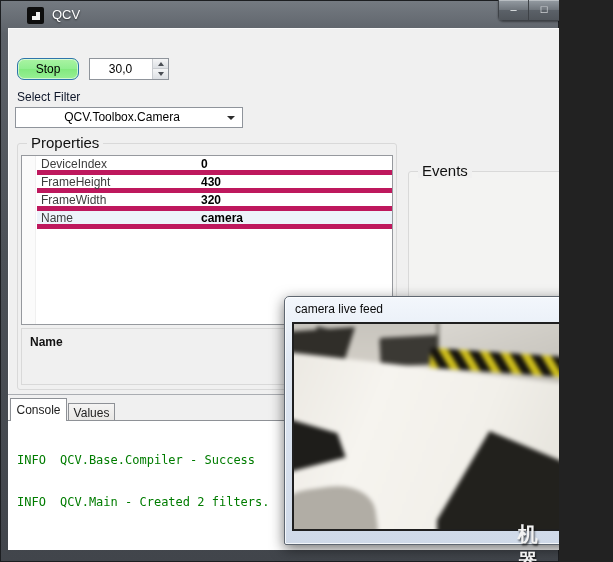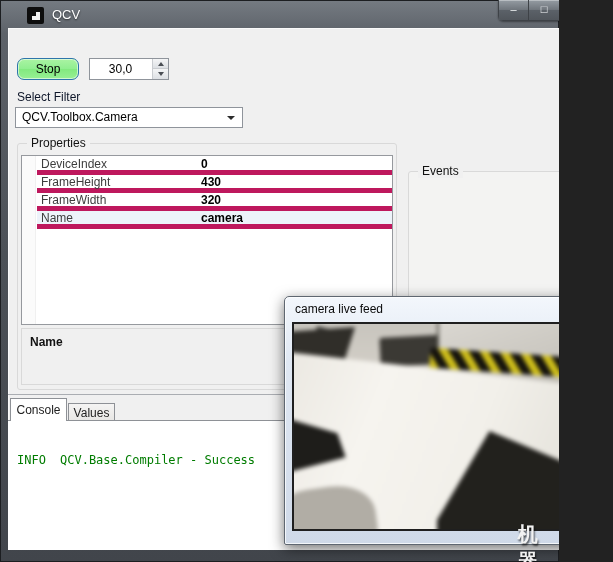--- a/index.html
+++ b/index.html
@@ -68,28 +68,28 @@
   .spinner-arrows { position:absolute; right:0; top:0; bottom:0; width:16px; border-left:1px solid #c9ccd0; }
   .spin-half { position:absolute; left:0; right:0; height:50%; background:linear-gradient(180deg,#f4f5f6,#dde0e4); display:flex; align-items:center; justify-content:center; }
   .spin-up { top:0; border-bottom:1px solid #c9ccd0; }
   .spin-down { bottom:0; }
   .tri-up { width:0; height:0; border-left:3px solid transparent; border-right:3px solid transparent; border-bottom:4px solid #4a4e54; }
   .tri-down { width:0; height:0; border-left:3px solid transparent; border-right:3px solid transparent; border-top:4px solid #4a4e54; }
 
   .filter-label { position:absolute; left:9px; top:62px; font-size:12px; color:#0f172a; }
   .combobox {
     position:absolute; left:7px; top:79px; width:228px; height:21px;
-    border:1px solid #8f949b; background:#fff;
+    border:1px solid #8f949b; background:#fff;text-align:center;
   }
   .combo-text { position:absolute; left:6px; top:0; bottom:0; right:20px; line-height:19px; font-size:12px; color:#000; overflow:hidden; white-space:nowrap; }
   .combo-arrow { position:absolute; right:7px; top:8px; width:0; height:0; border-left:4px solid transparent; border-right:4px solid transparent; border-top:4px solid #2c2c2c; }
 
   
   .groupbox { position:absolute; border:1px solid #d9d9d9; border-radius:3px; }
-  .group-label { position:absolute; top:-8px; left:9px; background:#f0f0f0; padding:0 4px; font-size:12px; color:#111; line-height:14px; }
+  .group-label { position:absolute; top:-8px; left:9px; background:#f0f0f0; padding:0 4px; font-size:15px; color:#111; line-height:14px; }
   .props-group { left:9px; top:115px; width:380px; height:247px; }
   .events-group { left:400px; top:115px; width:190px; height:247px; background:#f3f3f2;margin-top:28px; }
 
   .prop-grid {
     position:absolute; left:3px; top:11px; width:372px; height:170px;
     background:#fff; border:1px solid #96999e;
   }
   .prop-gutter { position:absolute; left:0; top:0; bottom:0; width:14px; background:#fbfbfb; border-right:1px solid #f0f0f0; }
   .prop-rows { position:absolute; left:15px; top:1px; right:0; }
   .prow { display:flex; height:18px; border-bottom:5px solid #be185d; align-items:center; }
@@ -253,20 +253,21 @@
     <div class="groupbox events-group">
       <div class="group-label">Events</div>
     </div>
 
     <div class="hsep"></div>
     <div class="tab tab-console">Console</div>
     <div class="tab tab-values">Values</div>
     <div class="console-panel">
       <div class="console-text">
         <div class="cline"><span class="lvl">INFO</span><span>QCV.Base.Compiler - Success</span></div>
+        <div class="cline"><span class="lvl">INFO</span><span>QCV.Main - Created 2 filters.</span></div>
       </div>
     </div>
   </div>
 
   <div class="cam-win">
     <div class="cam-title">camera live feed</div>
     <div class="cam-close"><span>✕</span></div>
     <div class="cam-viewport">
       <div class="cam-scene">
         <div class="blurw">

